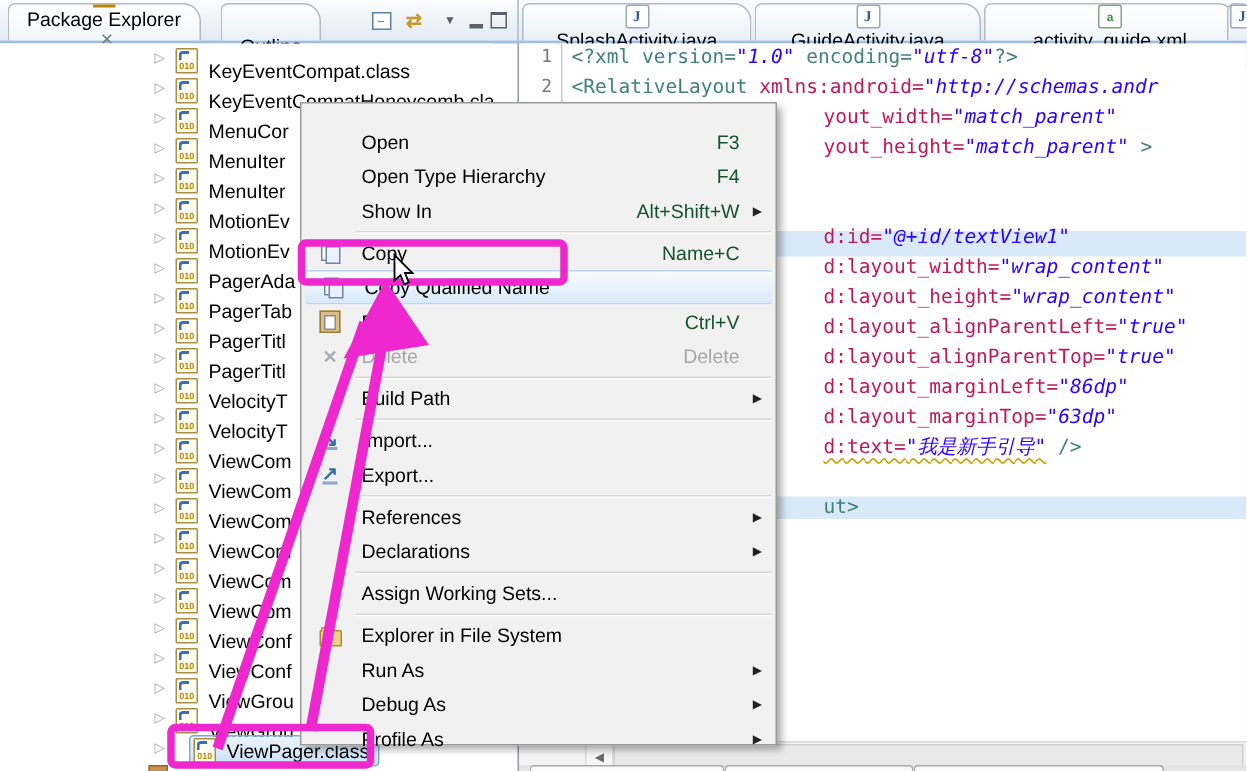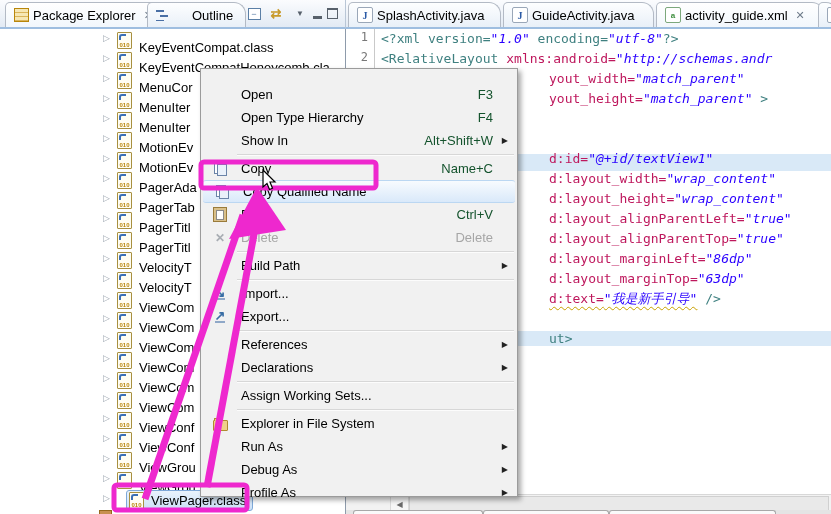--- a/index.html
+++ b/index.html
@@ -7,21 +7,21 @@
     font-family:"Liberation Sans",sans-serif;font-size:13px;color:#000;
     background:#fff;}
   
   .tabstrip{position:absolute;top:0;height:27px;
     background:linear-gradient(#FBFCFE,#E2EAF4);
     border-bottom:2px solid #9FBEE0;}
   .strip-left{left:0;width:345px;}
   .strip-right{left:345px;width:486px;border-left:1px solid #B9C6D6;}
   .vtab{position:absolute;top:2px;height:25px;display:flex;align-items:center;
     padding:0 8px;box-sizing:border-box;border:1px solid #B3BAC5;border-bottom:none;
-    border-radius:5px 12px 0 0;background:linear-gradient(#FDFEFF,#E9F0F8);white-space:nowrap;}
+    border-radius:5px 12px 0 0;background:linear-gradient(#FDFEFF,#E9F0F8);white-space:nowrap;flex-direction:column;}
   .vtab.active{background:linear-gradient(#FFFFFF,#F2F7FC);}
   .vtab .lbl{margin:0 4px;}
   .closex{font-size:11px;color:#6E7B8A;margin-left:4px;}
   
   .ptool{position:absolute;top:6px;width:16px;height:15px;display:flex;align-items:center;justify-content:center;}
   .ic-collapse{width:11px;height:10px;border:1px solid #5B7FA6;background:#fff;
     display:flex;align-items:center;justify-content:center;font-size:9px;color:#5B7FA6;line-height:0;}
   .ic-link{color:#C89A2A;font-size:13px;font-weight:bold;}
   .ic-ddn{color:#57606B;font-size:8px;}
   .ic-min{width:9px;height:3px;background:#57606B;margin-top:8px;}

